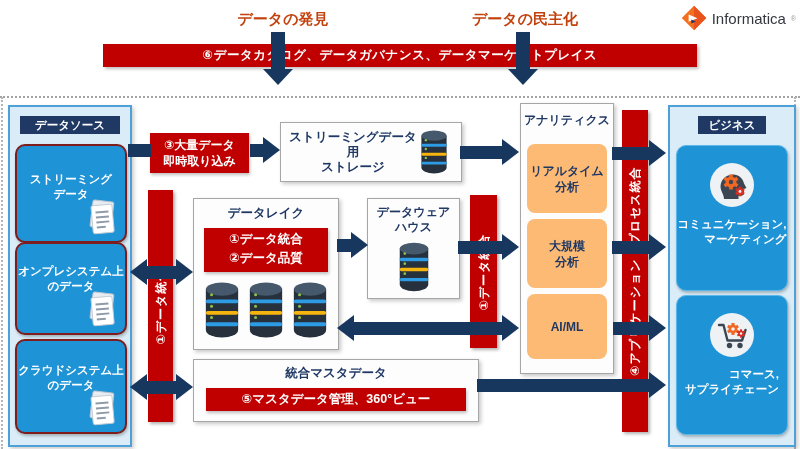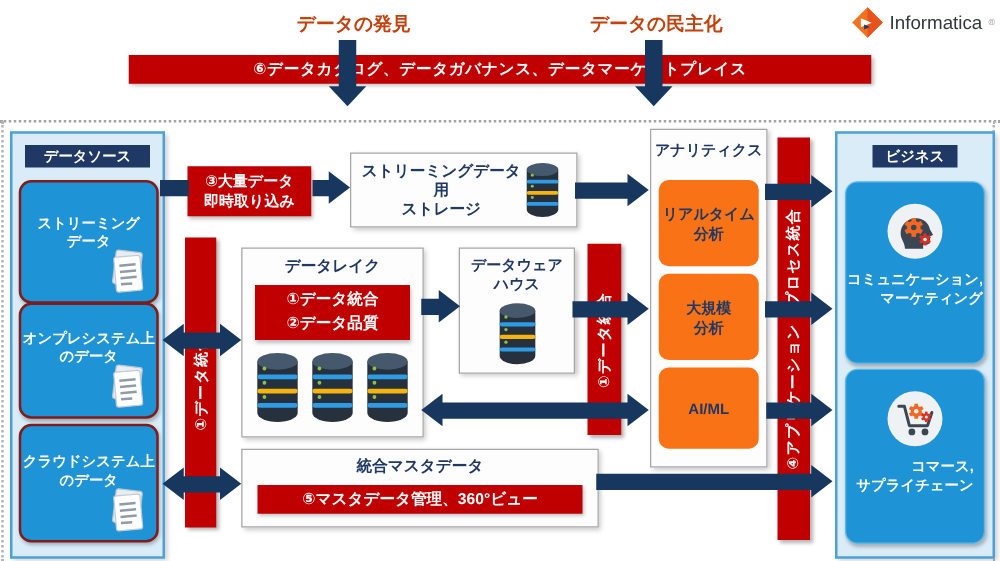--- a/index.html
+++ b/index.html
@@ -49,21 +49,21 @@
   .redbox{background:var(--red);color:#fff;font-weight:bold;text-align:center;
           box-shadow:1px 2px 3px rgba(0,0,0,.25);}
   
   .ingest{position:absolute;left:150px;top:133px;width:99px;height:40px;z-index:2;
           display:flex;align-items:center;justify-content:center;font-size:12px;line-height:16px;}
   
   .vbar{position:absolute;background:var(--red);z-index:4;box-shadow:2px 2px 3px rgba(0,0,0,.3);}
   .vbar span{position:absolute;left:50%;top:50%;transform:translate(-50%,-50%) rotate(-90deg);
          white-space:nowrap;color:#fff;font-weight:bold;font-size:12px;letter-spacing:1px;}
   
-  .ana-item{position:absolute;left:6px;width:80px;background:#f97316;border-radius:8px;
+  .ana-item{position:absolute;left:6px;width:80px;background:#fdba74;border-radius:8px;
          display:flex;align-items:center;justify-content:center;text-align:center;
          color:var(--navy);font-weight:bold;font-size:12px;line-height:16px;}
   
   .hshaft{position:absolute;height:13px;background:var(--arrow);z-index:6;}
   .hr{position:absolute;width:0;height:0;border-top:13px solid transparent;
       border-bottom:13px solid transparent;border-left:17px solid var(--arrow);z-index:6;}
   .hl{position:absolute;width:0;height:0;border-top:13px solid transparent;
       border-bottom:13px solid transparent;border-right:17px solid var(--arrow);z-index:6;}
   .vshaft{position:absolute;width:14px;background:var(--arrow);z-index:6;}
   .hd{position:absolute;width:0;height:0;border-left:15px solid transparent;

